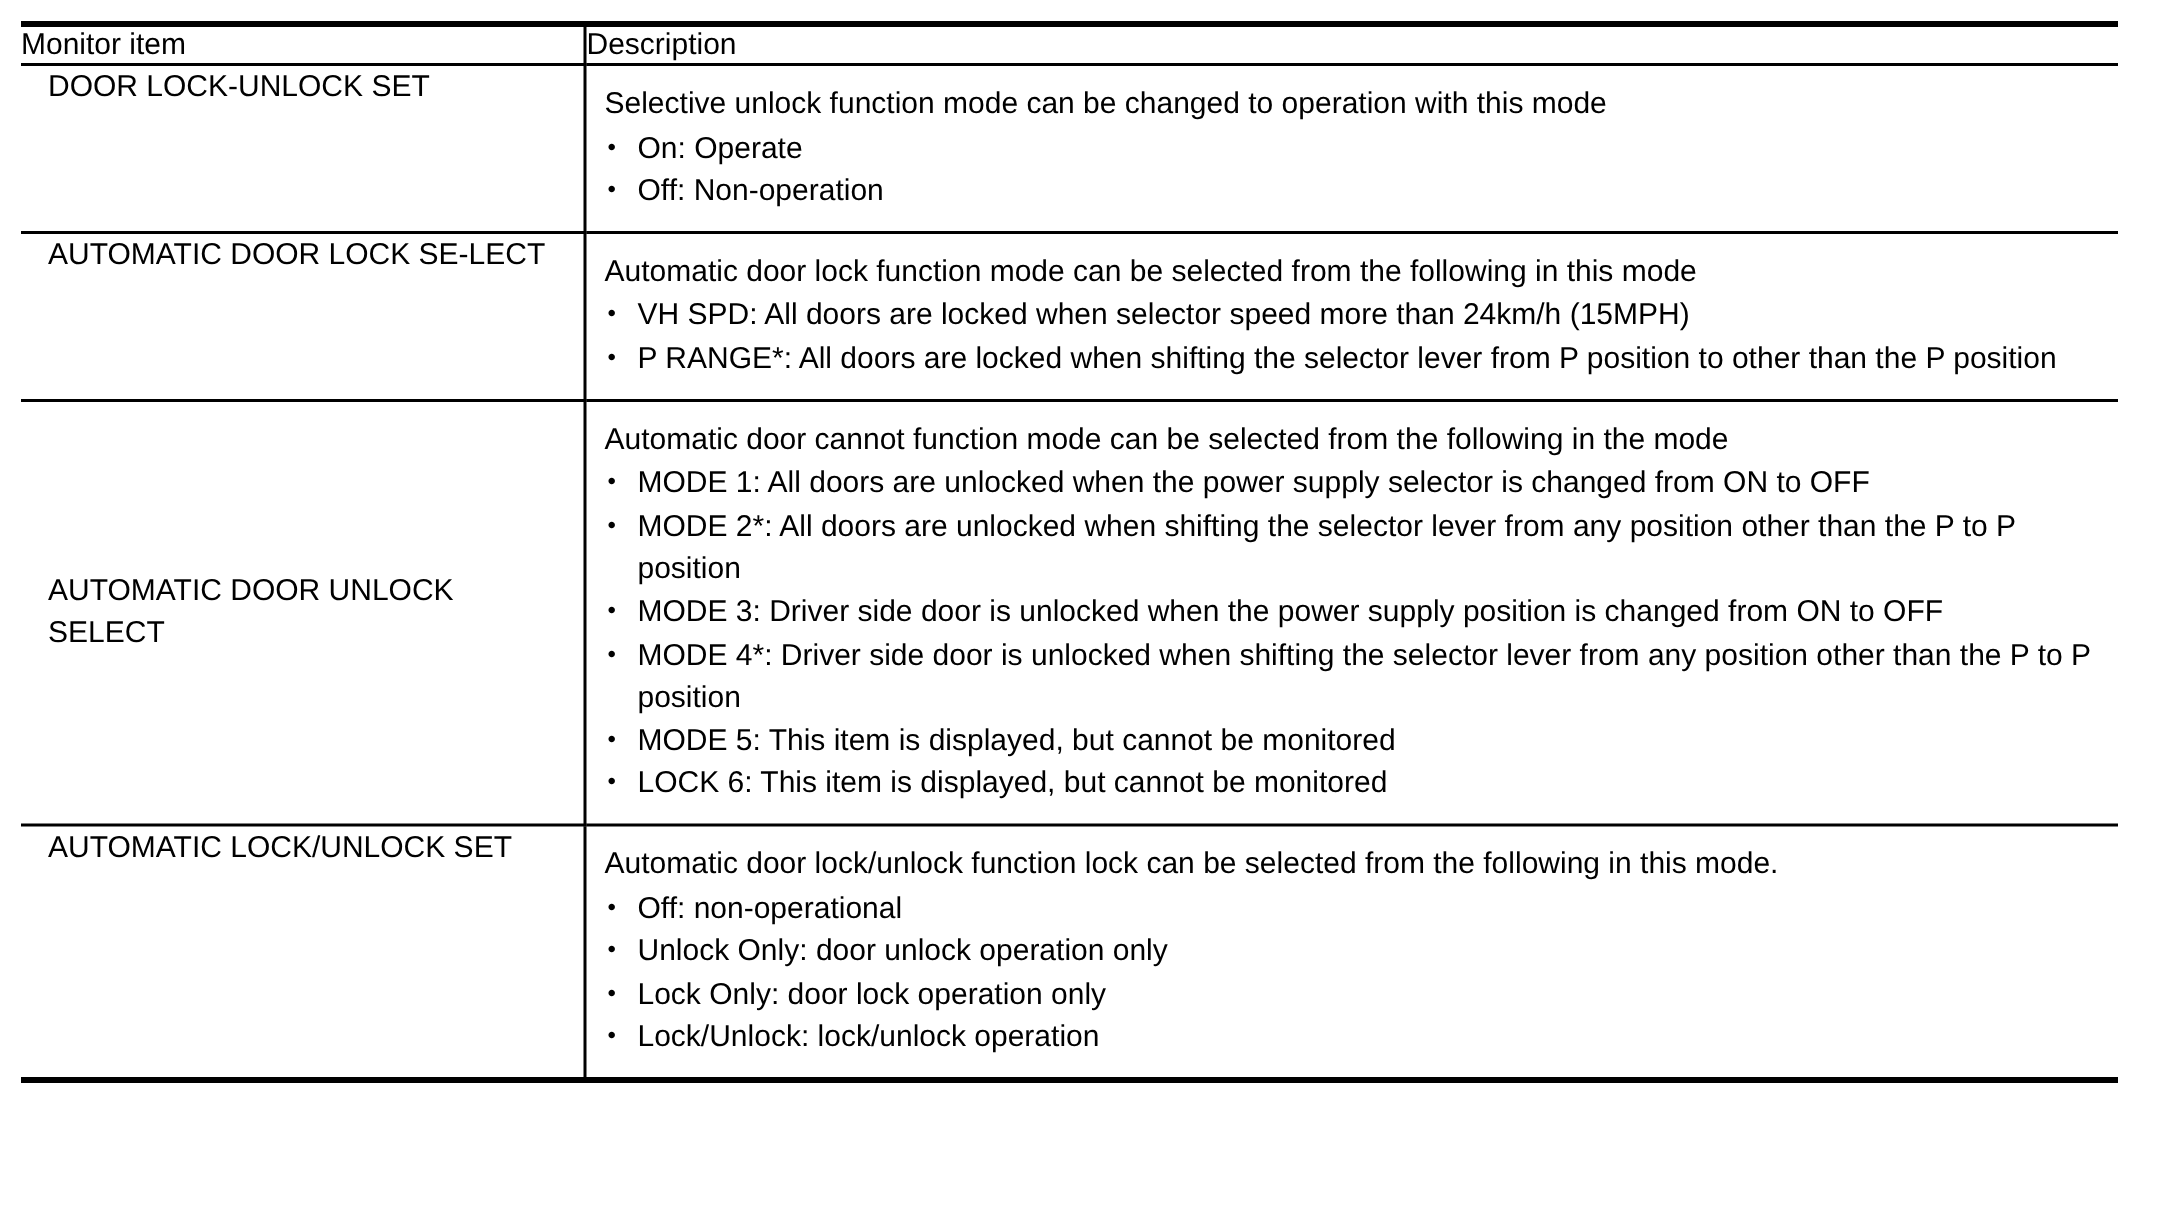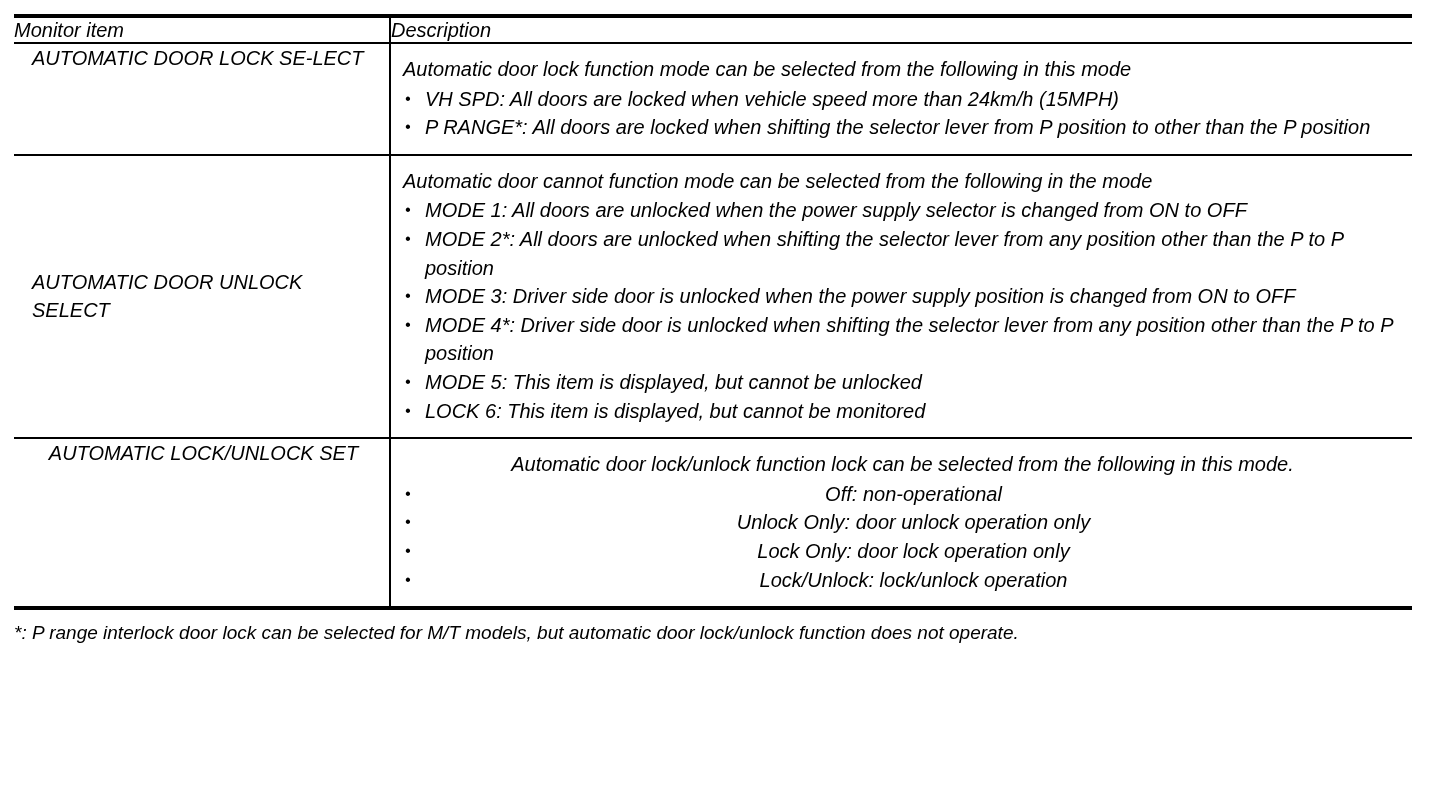--- a/index.html
+++ b/index.html
@@ -14,21 +14,20 @@
     font-family: "Liberation Sans", sans-serif;
     color: #000000;
     -webkit-font-smoothing: none;
   }
   .page {
     position: relative;
     width: 1456px;
     height: 620px;
     box-sizing: border-box;
     padding: 14px 44px 0 14px;
-    font-style: italic;
   }
   table.monitor-table {
     width: 1398px;
     border-collapse: collapse;
     table-layout: fixed;
     border-top: 4px solid #000;
     border-bottom: 4px solid #000;
   }
   table.monitor-table col.col-item { width: 376px; }
   table.monitor-table col.col-desc  { width: 1022px; }
@@ -39,21 +38,20 @@
     border-bottom: 2px solid #000;
     padding: 0;
     vertical-align: top;
     text-align: left;
   }
   table.monitor-table thead th {
     border-top: none;
   }
   table.monitor-table tbody tr:last-child td {
     border-bottom: none;
-    text-align: center;
   }
   table.monitor-table .cell-item {
     border-right: 2px solid #000;
   }
 
   .header-cell {
     text-align: center;
     font-weight: normal;
     font-size: 20px;
     line-height: 1.2;
@@ -120,49 +118,63 @@
 
     <thead>
       <tr>
         <th class="header-cell cell-item">Monitor item</th>
         <th class="header-cell cell-desc">Description</th>
       </tr>
     </thead>
 
     <tbody>
 
+      <tr>
+        <td class="cell-item">
+          <div class="item-label">DOOR LOCK-UNLOCK SET</div>
+        </td>
+        <td class="cell-desc">
+          <div class="desc-block">
+            <p class="desc-lead">Selective unlock function mode can be changed to operation with this mode</p>
+            <ul class="desc-list">
+              <li>On: Operate</li>
+              <li>Off: Non-operation</li>
+            </ul>
+          </div>
+        </td>
+      </tr>
 
       <tr>
         <td class="cell-item">
           <div class="item-label">AUTOMATIC DOOR LOCK SE-LECT</div>
         </td>
         <td class="cell-desc">
           <div class="desc-block">
             <p class="desc-lead">Automatic door lock function mode can be selected from the following in this mode</p>
             <ul class="desc-list">
-              <li>VH SPD: All doors are locked when vehicle speed more than 24km/h (15MPH)</li>
+              <li>VH SPD: All doors are locked when selector speed more than 24km/h (15MPH)</li>
               <li>P RANGE*: All doors are locked when shifting the selector lever from P position to other than the P position</li>
             </ul>
           </div>
         </td>
       </tr>
 
       <tr>
         <td class="cell-item align-mid-row3">
           <div class="item-label">AUTOMATIC DOOR UNLOCK SELECT</div>
         </td>
         <td class="cell-desc">
           <div class="desc-block">
             <p class="desc-lead">Automatic door cannot function mode can be selected from the following in the mode</p>
             <ul class="desc-list">
               <li>MODE 1: All doors are unlocked when the power supply selector is changed from ON to OFF</li>
               <li>MODE 2*: All doors are unlocked when shifting the selector lever from any position other than the P to P position</li>
               <li>MODE 3: Driver side door is unlocked when the power supply position is changed from ON to OFF</li>
               <li>MODE 4*: Driver side door is unlocked when shifting the selector lever from any position other than the P to P position</li>
-              <li>MODE 5: This item is displayed, but cannot be unlocked</li>
+              <li>MODE 5: This item is displayed, but cannot be monitored</li>
               <li>LOCK 6: This item is displayed, but cannot be monitored</li>
             </ul>
           </div>
         </td>
       </tr>
 
       <tr>
         <td class="cell-item">
           <div class="item-label">AUTOMATIC LOCK/UNLOCK SET</div>
         </td>
@@ -175,15 +187,14 @@
               <li>Lock Only: door lock operation only</li>
               <li>Lock/Unlock: lock/unlock operation</li>
             </ul>
           </div>
         </td>
       </tr>
 
     </tbody>
   </table>
 
-  <div class="footnote">*: P range interlock door lock can be selected for M/T models, but automatic door lock/unlock function does not operate.</div>
 
 </div>
 
 </body></html>

